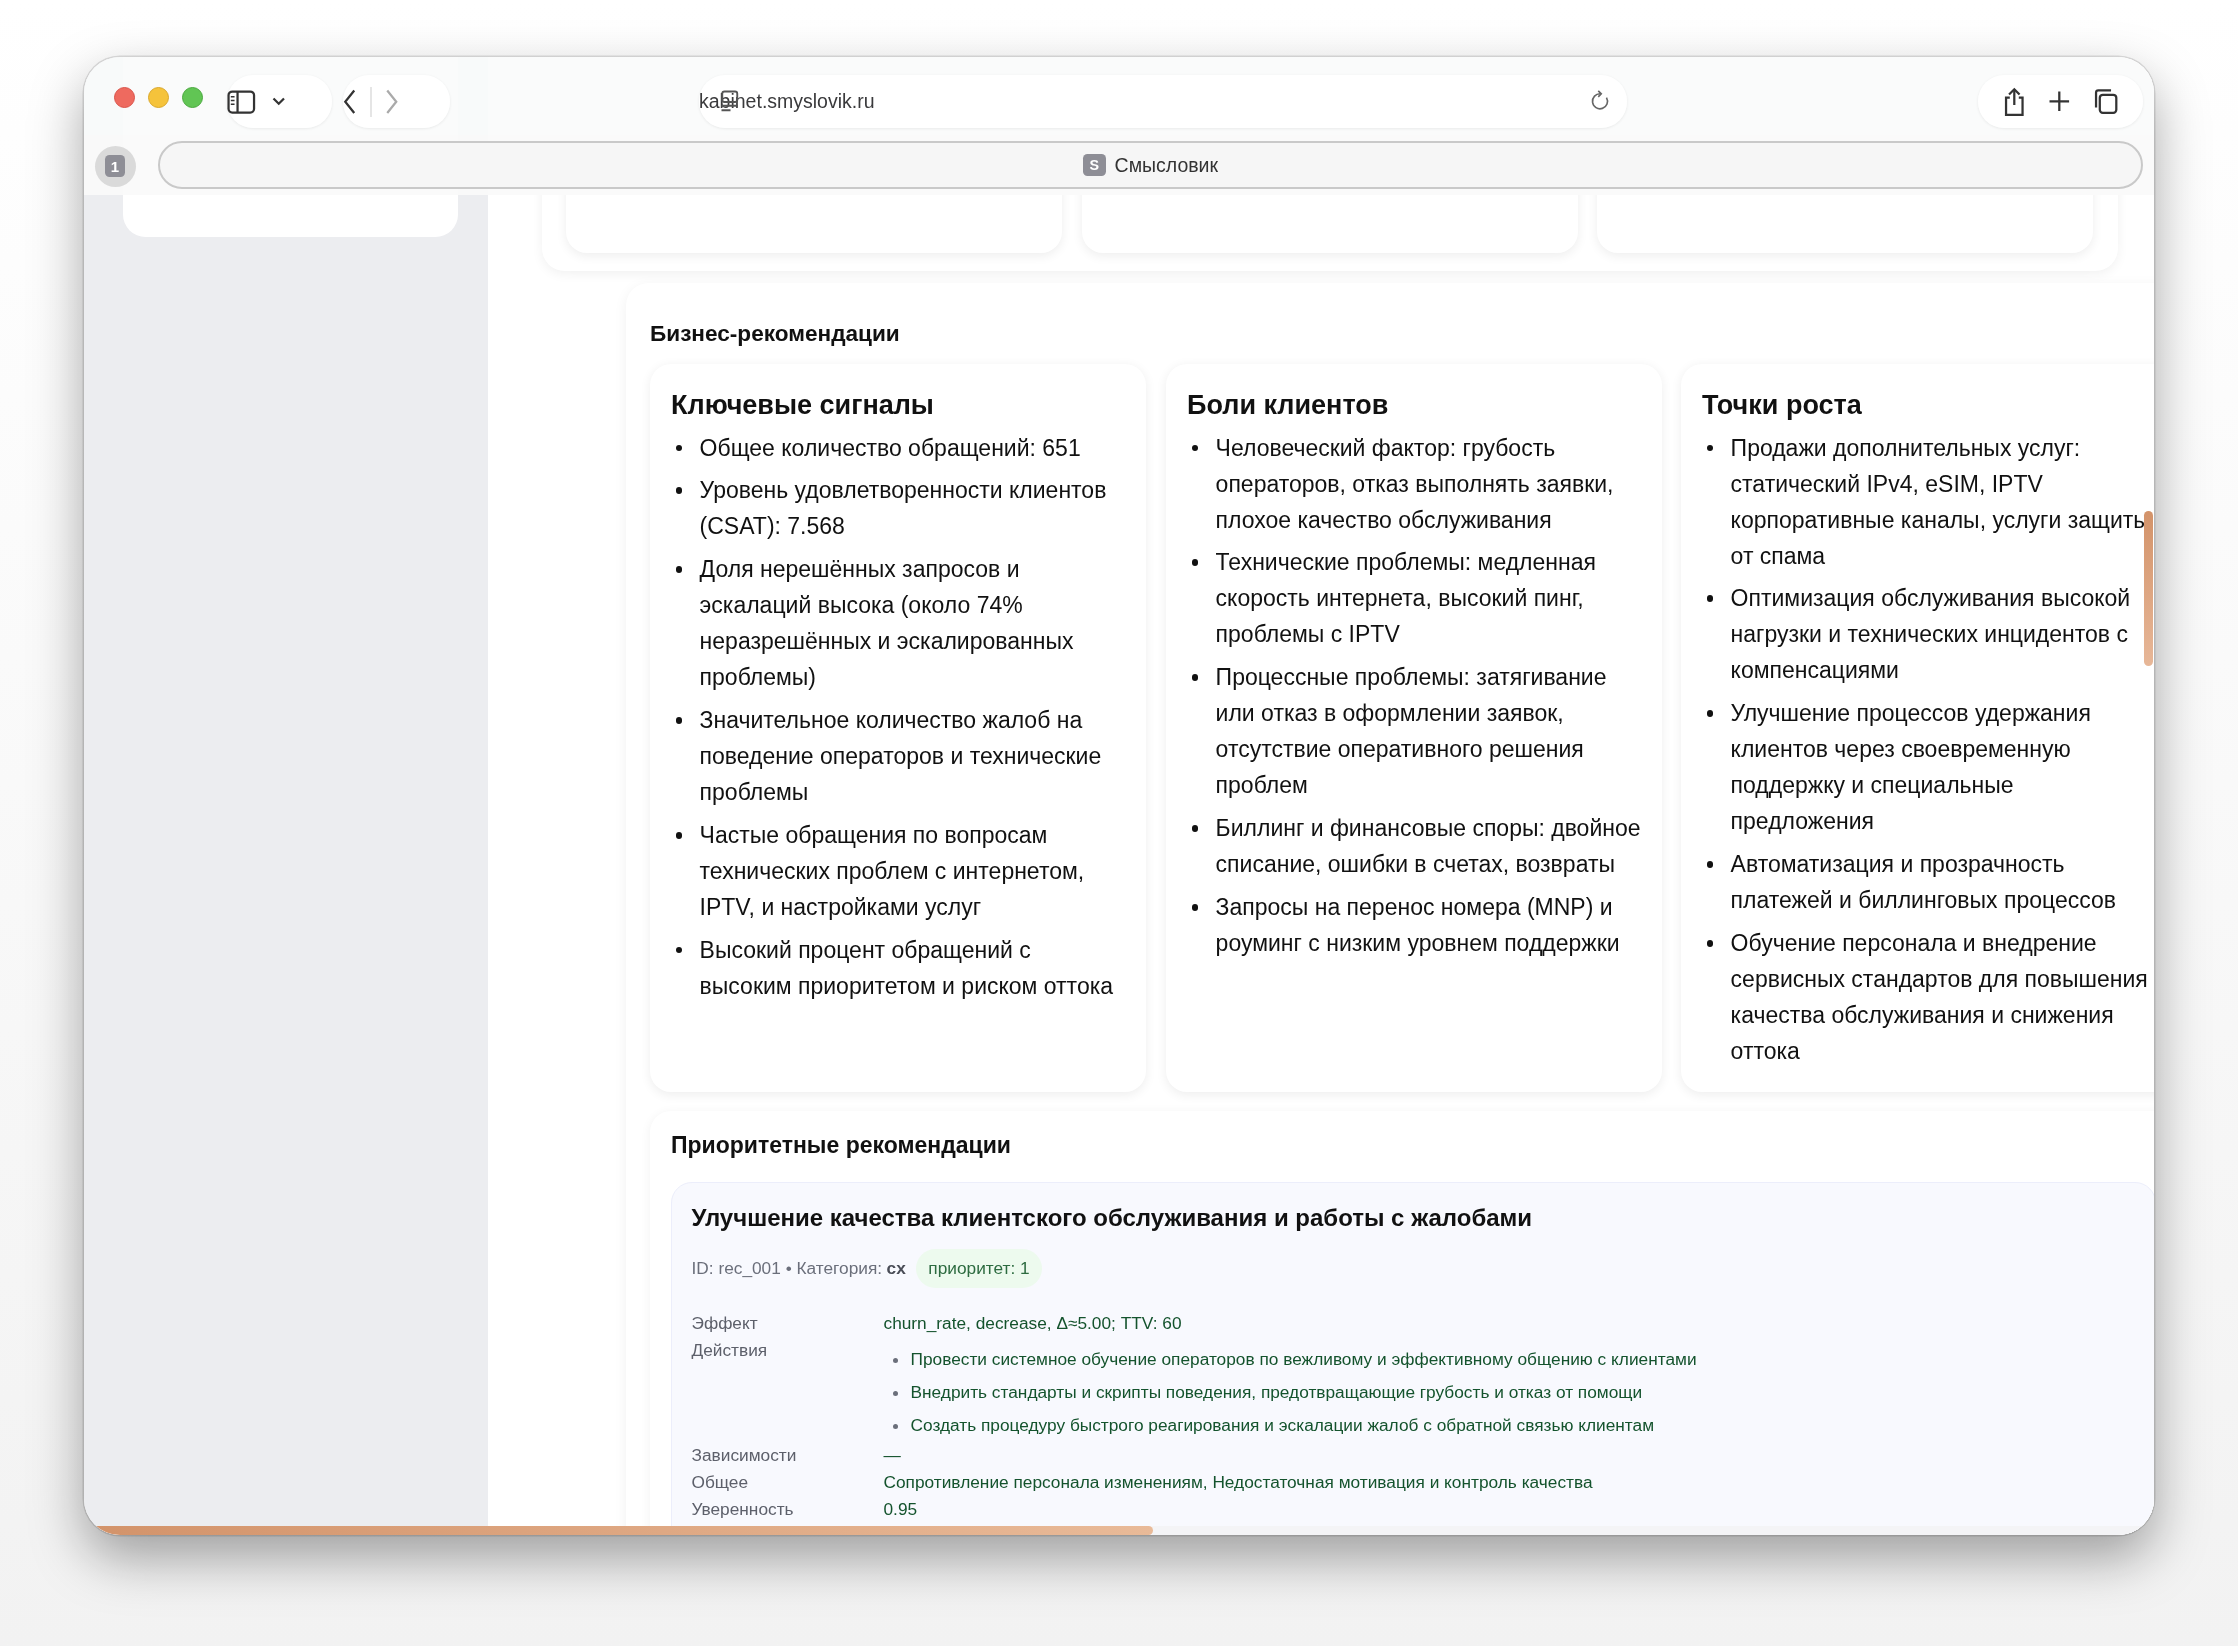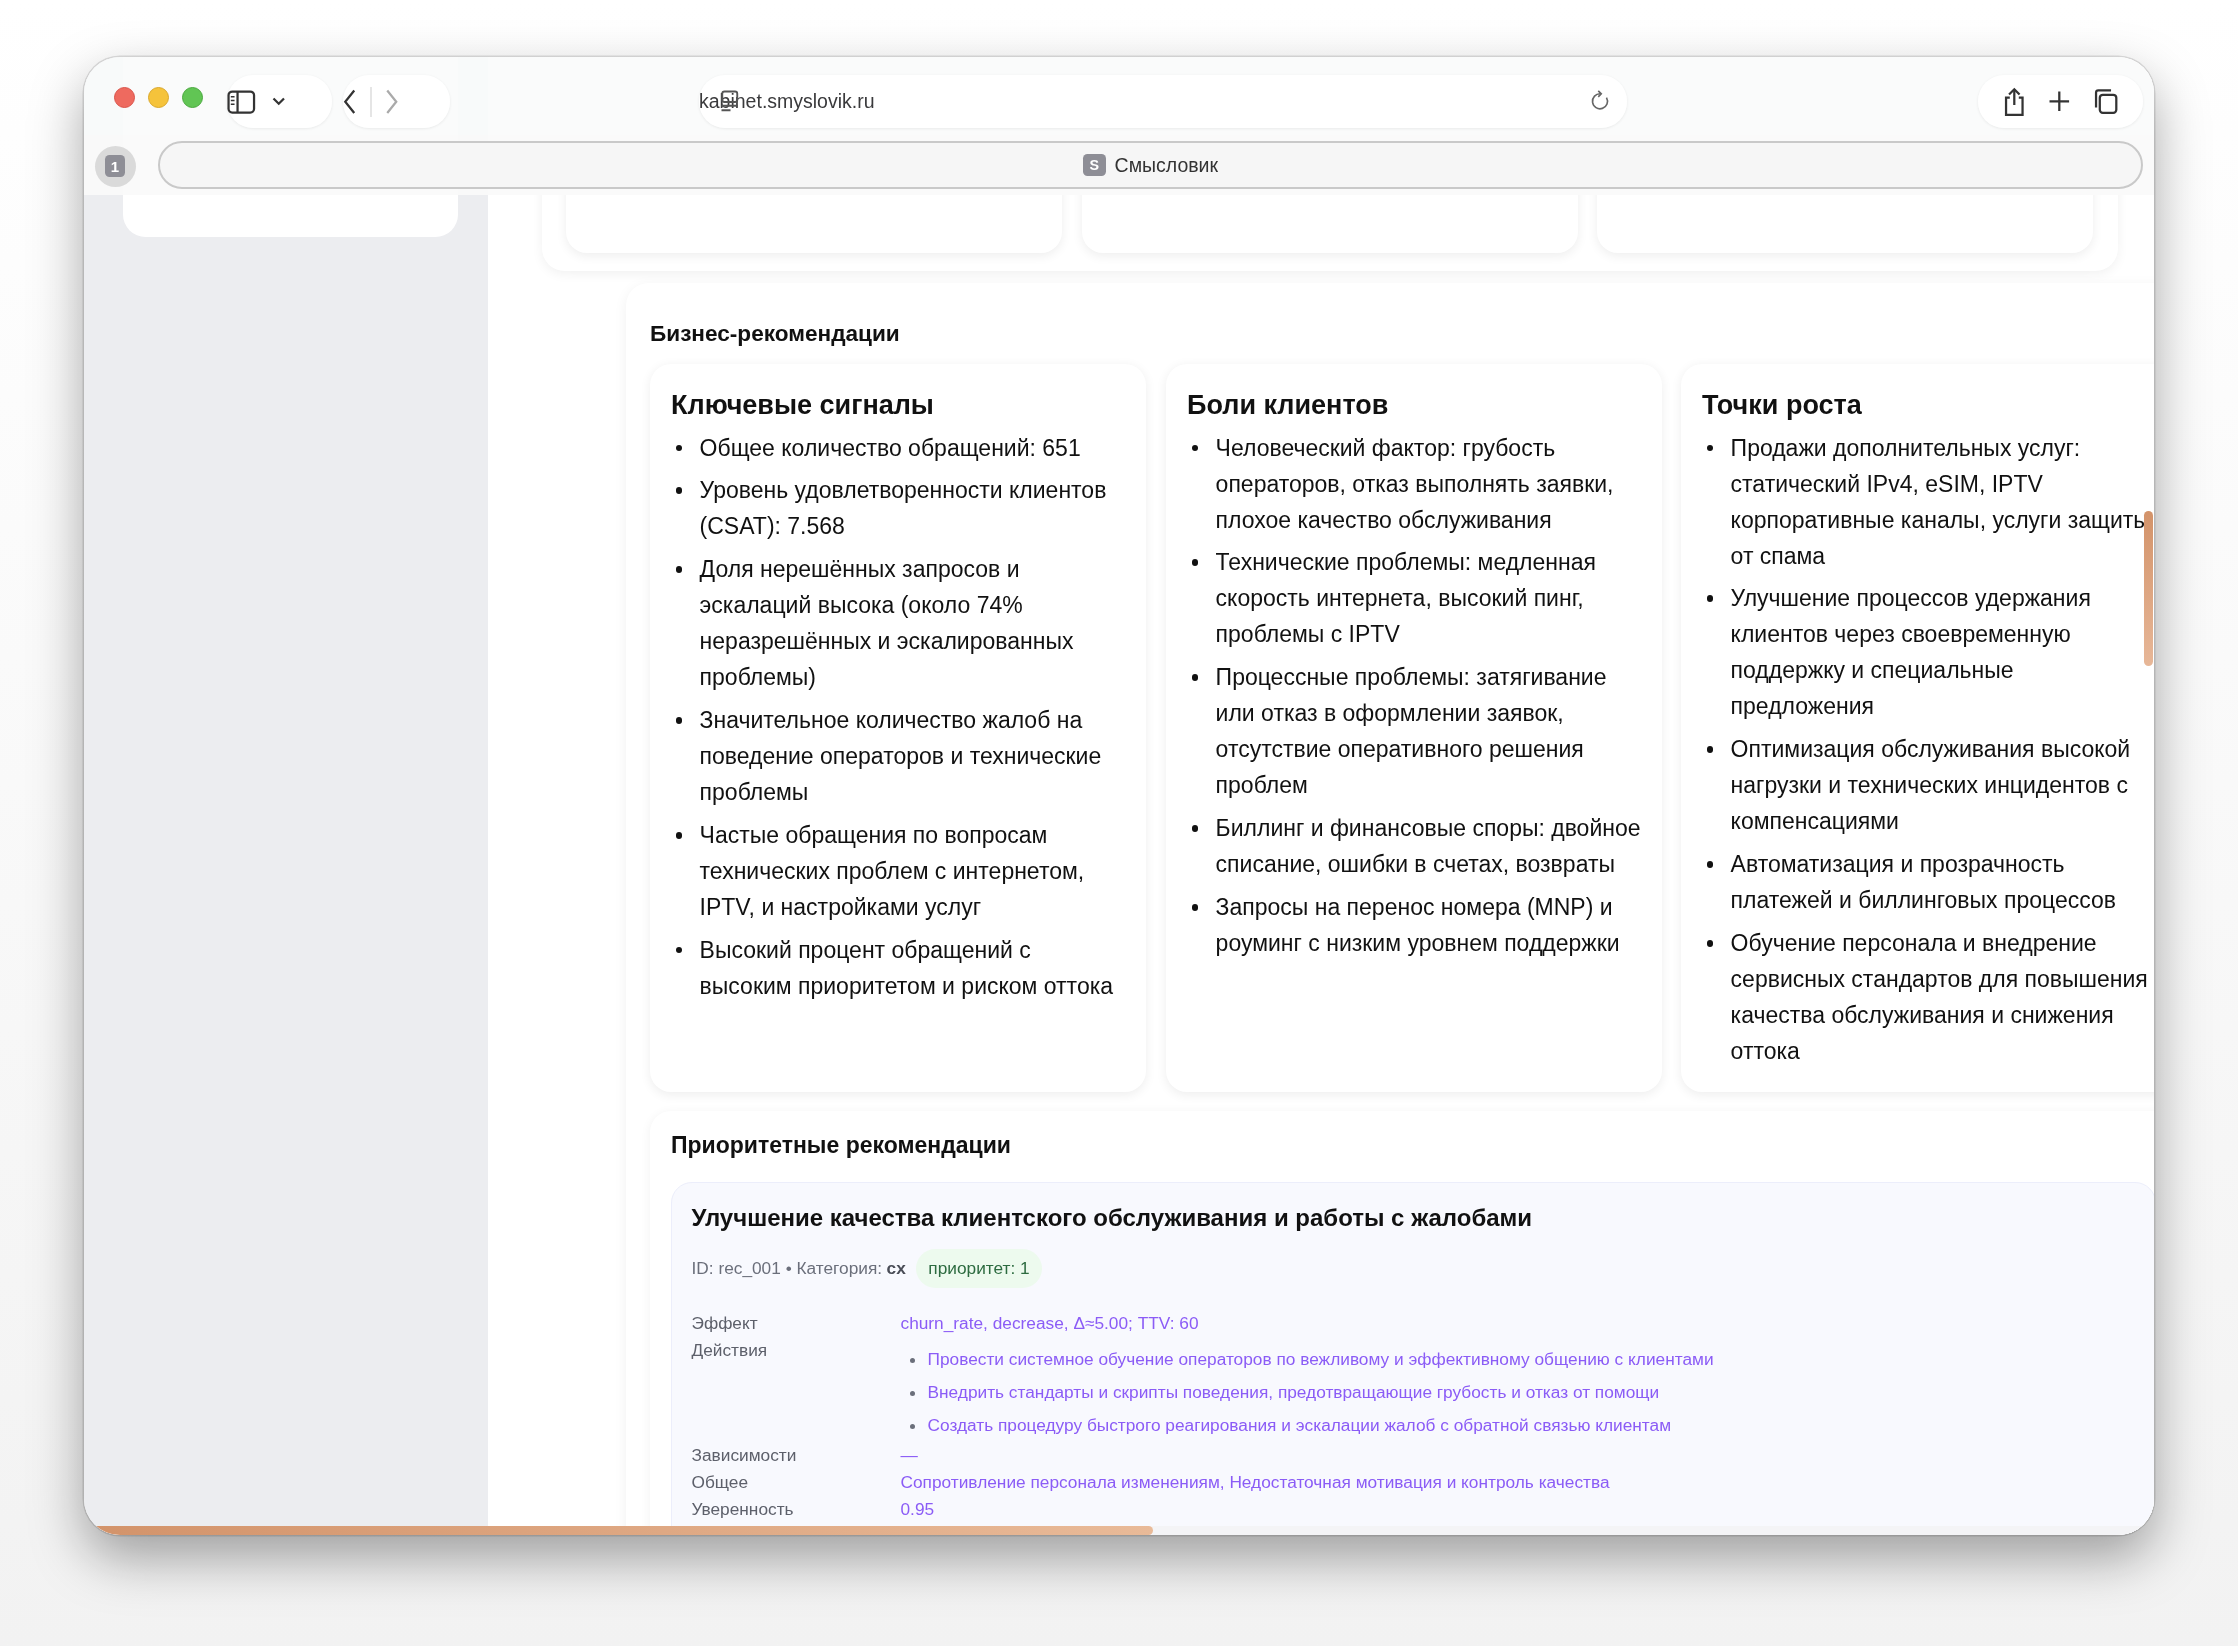--- a/index.html
+++ b/index.html
@@ -88,21 +88,21 @@
   }
   .rec-title { font-size: 24px; font-weight: bold; color: #111; margin-bottom: 16.5px; }
   .rec-meta { display: flex; align-items: center; font-size: 17.3px; color: #6b6f7b; margin-bottom: 22.6px; }
   .rec-meta b { color: #4a4d57; margin-left: 4.5px; }
   .badge {
     margin-left: 10.5px; background: #EDFAEE; color: #2D6B40; border-radius: 22.6px;
     padding: 9px 12px; font-size: 17.3px;
   }
   .kv { display: grid; grid-template-columns: 192px 1fr; font-size: 17.3px; color: #5d606b; line-height: 27px; }
   .kv .k { color: #5d606b; }
-  .kv .v { color: #8b5cf6; margin-left: 17px; }
+  .kv .v { color: #14532d; }
   .actions { list-style: none; }
   .actions li { position: relative; padding-left: 27px; line-height: 33px; }
   .actions li::before {
     content: ""; position: absolute; left: 9px; top: 15px; width: 5.3px; height: 5.3px; border-radius: 50%; background: #6b6f7b;
   }
   .actions li:first-child { margin-top: 6px; }
 
   
   .hscroll {
     position: absolute; left: 0; bottom: 0; width: 100%; height: 9px; background: #f4f4f6;
@@ -210,22 +210,22 @@
           <li>Процессные проблемы: затягивание или отказ в оформлении заявок, отсутствие оперативного решения проблем</li>
           <li>Биллинг и финансовые споры: двойное списание, ошибки в счетах, возвраты</li>
           <li>Запросы на перенос номера (MNP) и роуминг с низким уровнем поддержки</li>
         </ul>
       </div>
 
       <div class="col-card k3">
         <div class="col-title">Точки роста</div>
         <ul class="bullets">
           <li>Продажи дополнительных услуг: статический IPv4, eSIM, IPTV корпоративные каналы, услуги защиты от спама</li>
+          <li>Оптимизация обслуживания высокой нагрузки и технических инцидентов с компенсациями</li>
           <li>Улучшение процессов удержания клиентов через своевременную поддержку и специальные предложения</li>
-          <li>Оптимизация обслуживания высокой нагрузки и технических инцидентов с компенсациями</li>
           <li>Автоматизация и прозрачность платежей и биллинговых процессов</li>
           <li>Обучение персонала и внедрение сервисных стандартов для повышения качества обслуживания и снижения оттока</li>
         </ul>
       </div>
 
       <div class="prio-panel">
         <div class="prio-title">Приоритетные рекомендации</div>
         <div class="rec-card">
           <div class="rec-title">Улучшение качества клиентского обслуживания и работы с жалобами</div>
           <div class="rec-meta">

